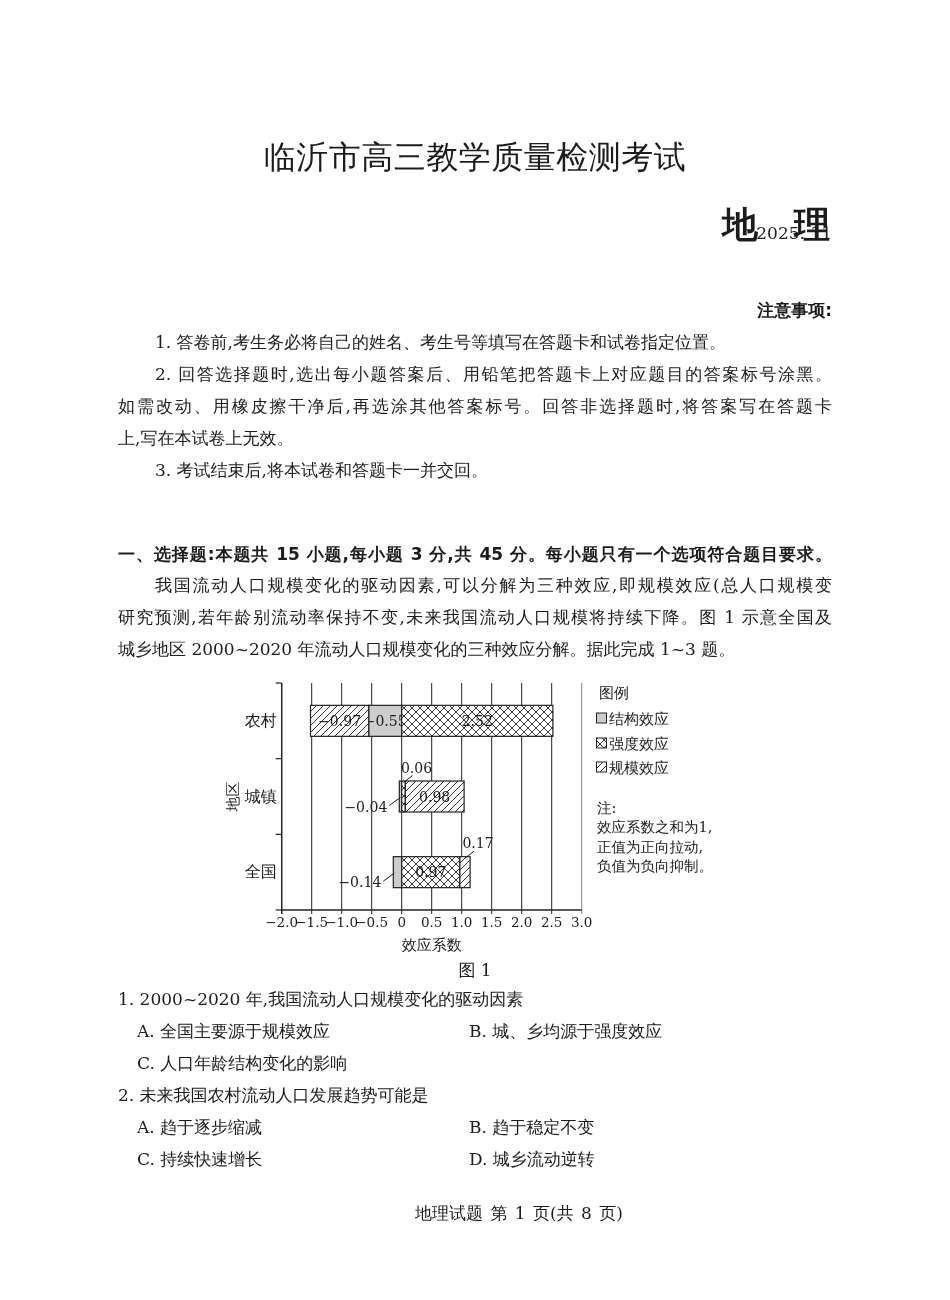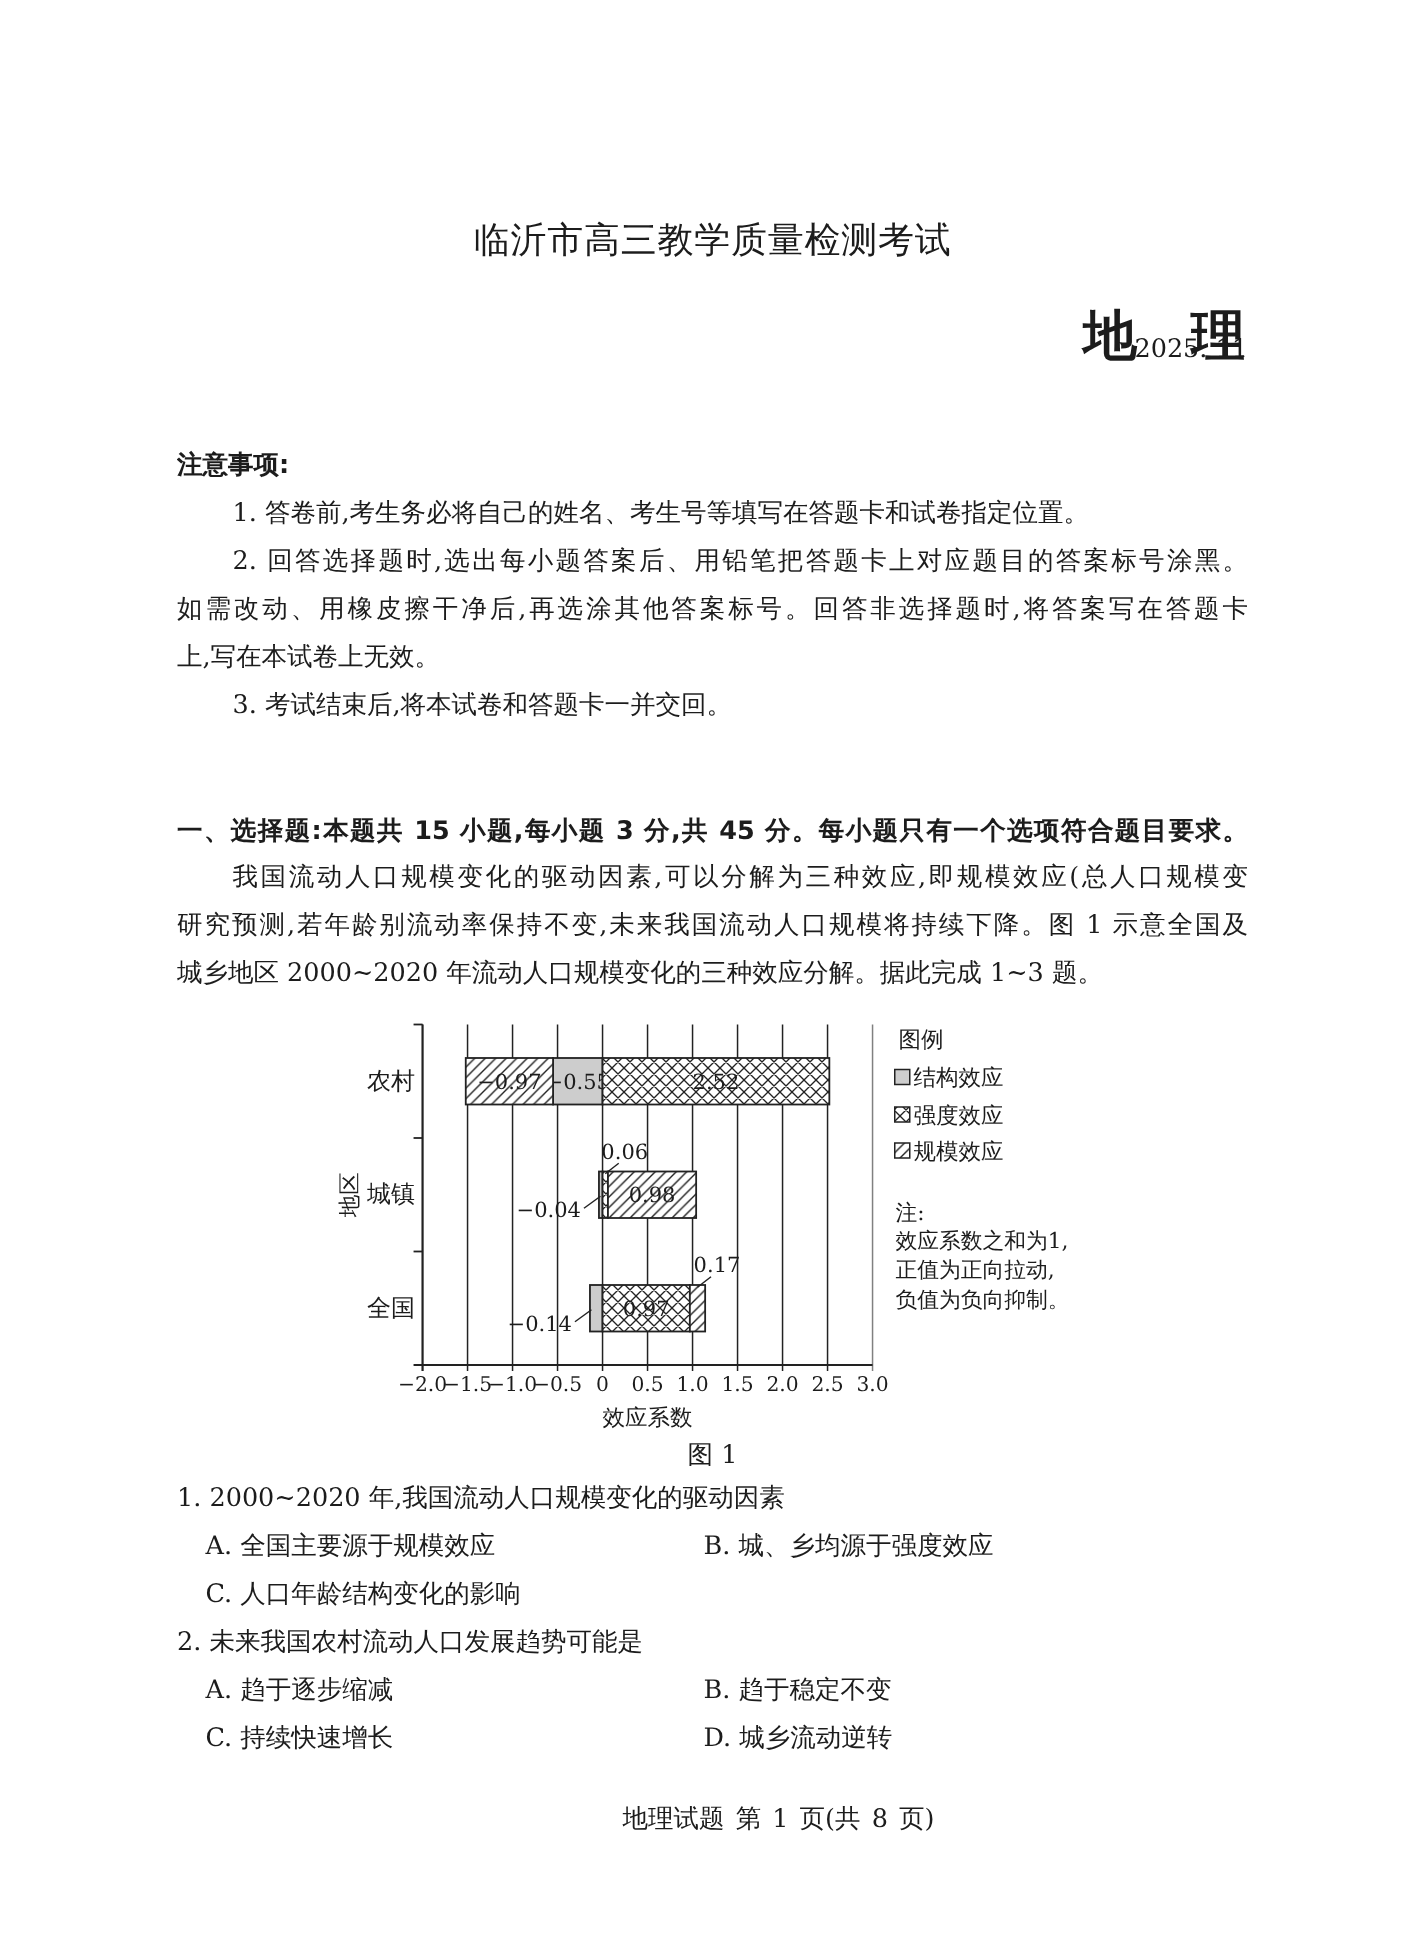--- a/index.html
+++ b/index.html
@@ -4,40 +4,40 @@
 <style>
   html, body { margin: 0; padding: 0; }
   body {
     width: 950px; height: 1300px; position: relative; overflow: hidden;
     background: #ffffff; color: #1c1c1c;
     font-family: "DejaVu Serif", "Liberation Serif", serif;
   }
   .abs { position: absolute; }
   .title {
     left: 0; width: 950px; top: 145px; height: 30px; line-height: 30px;
-    text-align: center; font-size: 24px; letter-spacing: 0.5px;
+    text-align: center; font-size: 32px; letter-spacing: 0.5px; font-family: Liberation Mono, monospace;
   }
   .subject {
     left: 0; width: 790px; top: 203px; height: 44px; line-height: 44px;
     text-align: right; font-size: 36px; font-weight: bold;
     font-family: "DejaVu Sans", "Liberation Sans", sans-serif;
     margin-left: 40px;
   }
   .date {
     right: 118px; top: 220px; height: 26px; line-height: 26px; font-size: 17px;
   }
   .block { left: 118px; width: 714px; }
   .line {
     height: 32px; line-height: 32px; font-size: 17px;
     white-space: nowrap; overflow: hidden;
   }
   .line.short { height: 30px; line-height: 30px; }
   .indent { padding-left: 37px; }
   .just { text-align: justify; text-align-last: justify; text-justify: inter-character; white-space: normal; }
-  .bold-sans { font-family: "DejaVu Sans", "Liberation Sans", sans-serif; font-weight: bold; }
+  .bold-sans { font-family: "DejaVu Sans", "Liberation Sans", sans-serif; font-weight: bold; text-align: right; }
   .caption { text-align: center; }
   .opt-row { position: relative; height: 32px; line-height: 32px; font-size: 17px; white-space: nowrap; }
   .opt-left { position: absolute; left: 19px; top: 0; }
   .opt-right { position: absolute; left: 351px; top: 0; }
   .footer {
     left: 0; width: 950px; top: 1199px; height: 28px; line-height: 28px;
     text-align: center; font-size: 17px; word-spacing: 2px; padding-left: 44px;
   }
   svg text { font-family: "DejaVu Serif", "Liberation Serif", serif; fill: #1c1c1c; }
   svg .tick { font-size: 13.5px; }

